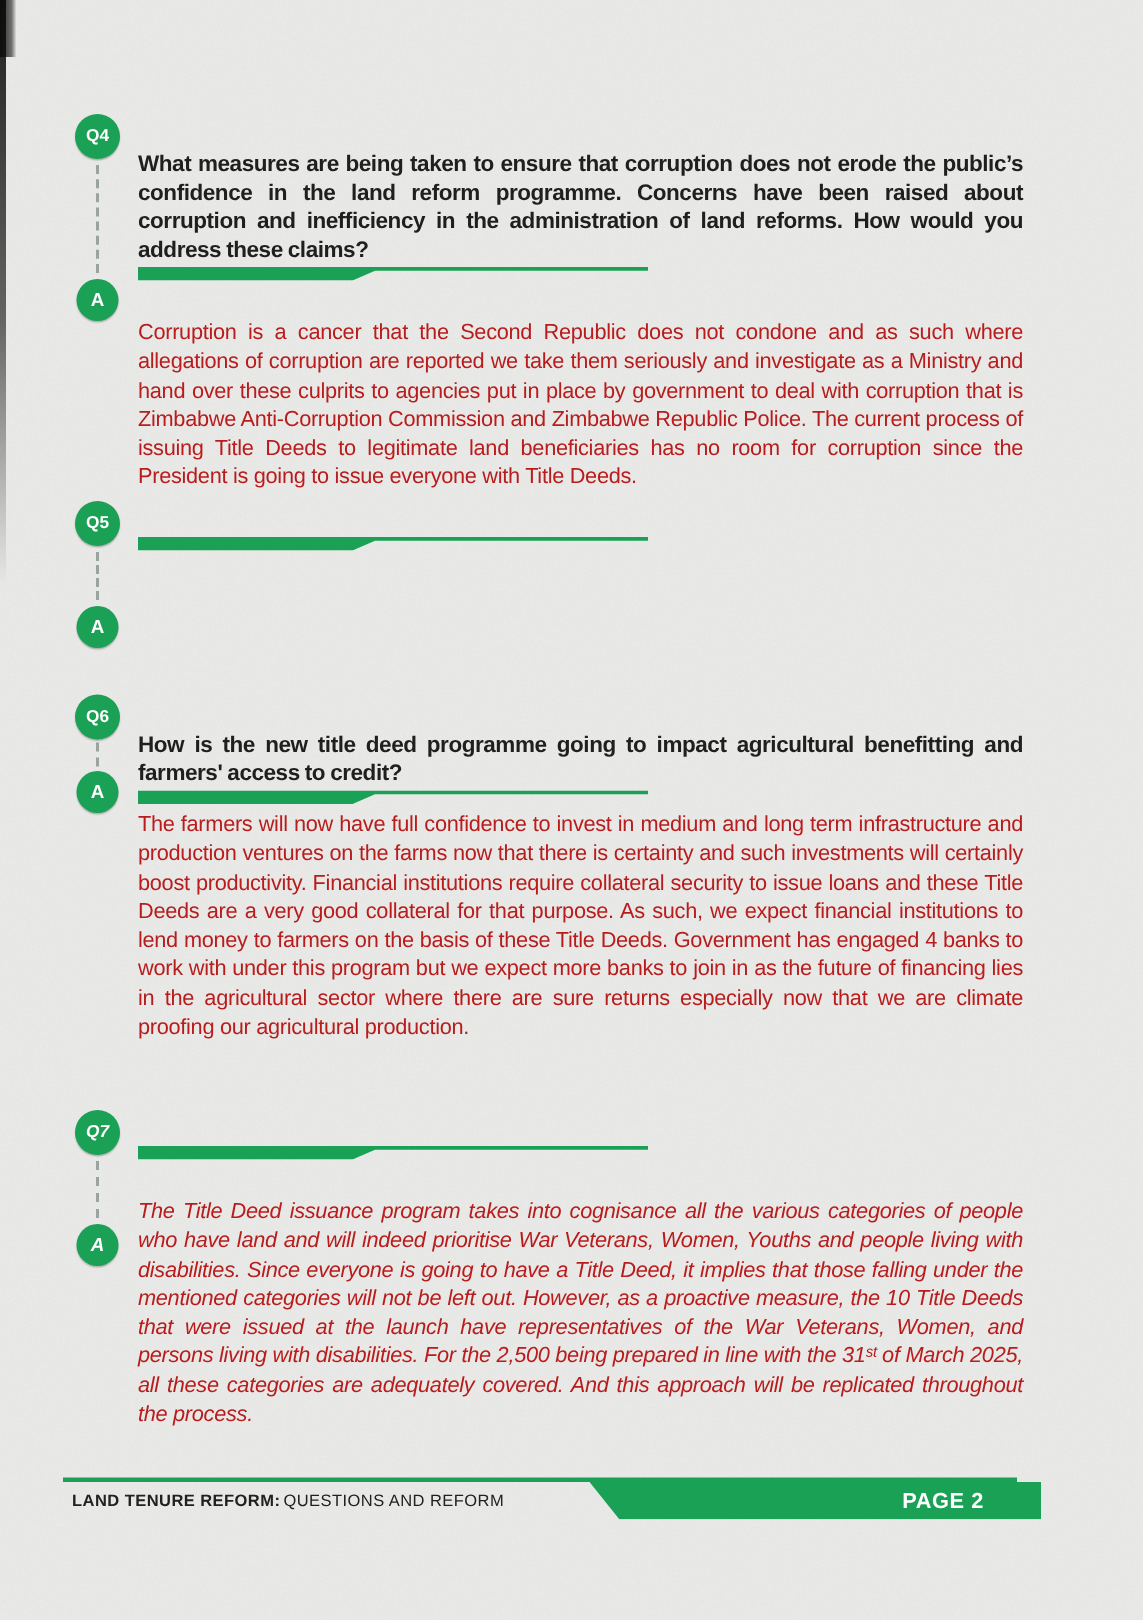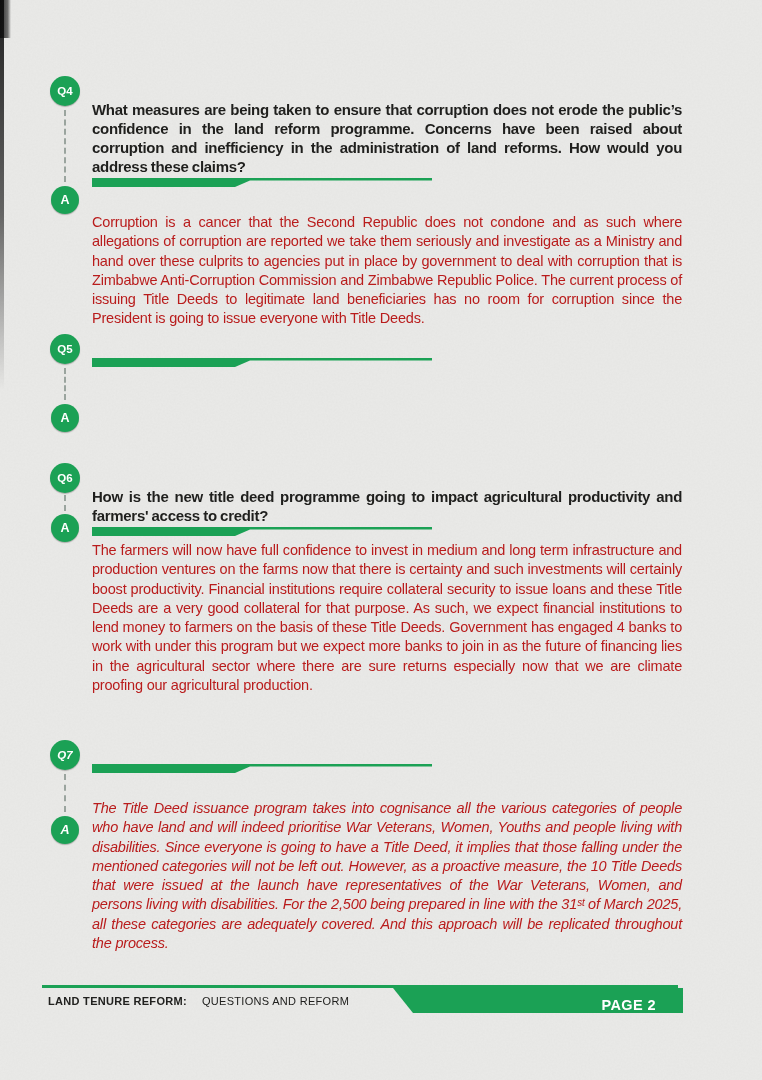--- a/index.html
+++ b/index.html
@@ -67,28 +67,28 @@
   
   .footer-rule {
     position: absolute; left: 42px; top: 985px;
     width: 636px; height: 3px; background: var(--accent);
   }
   .footer-title {
     position: absolute; left: 48px; top: 988px; height: 25px;
     display: flex; align-items: center;
     font-size: 11px; color: #21211f; letter-spacing: .3px;
   }
-  .footer-title .bold { font-weight: bold; margin-right: 15px; }
+  .footer-title .bold { font-weight: bold; margin-right: 2px; }
   .page-flag {
     position: absolute; left: 393px; top: 988px;
     width: 285px; height: 25px;
     background: var(--accent);
     clip-path: polygon(0 0, 100% 0, 100% 100%, 20px 100%);
-    display: flex; align-items: flex-end; justify-content: flex-end;
-    padding-right: 5px;
+    display: flex; align-items: center; justify-content: flex-end;
+    padding-right: 16px;
   }
   .page-flag .page-num {
     color: #ffffff; font-size: 14.5px; font-weight: 600;
     letter-spacing: .4px; margin-right: 22px;
   }
 </style>
 </head>
 <body style="--accent: #1ba155; background: rgb(234, 234, 232);">
 
 <svg class="texture" width="762" height="1080" xmlns="http://www.w3.org/2000/svg">
@@ -126,21 +126,21 @@
         <polygon points="0,0 340,0 340,2.5 158,2.5 143,9 0,9" fill="#1ba155"></polygon>
       </svg>
     </div>
   </section>
 
   <section class="qa-section" style="top:463px;">
     <div class="qbadge">Q6</div>
     <div class="connector" style="top:32px;height:16px;"></div>
     <div class="abadge" style="top:51px;">A</div>
     <div class="content">
-      <p class="question">How is the new title deed programme going to impact agricultural productivity and farmers' access to credit?</p>
+      <p class="question">How is the new title deed programme going to impact agricultural benefitting and farmers' access to credit?</p>
       <svg class="underline-swoosh" width="340" height="9" viewBox="0 0 340 9" xmlns="http://www.w3.org/2000/svg">
         <polygon points="0,0 340,0 340,2.5 158,2.5 143,9 0,9" fill="#1ba155"></polygon>
       </svg>
       <p class="answer" style="margin-top:5px;">The farmers will now have full confidence to invest in medium and long term infrastructure and production ventures on the farms now that there is certainty and such investments will certainly boost productivity. Financial institutions require collateral security to issue loans and these Title Deeds are a very good collateral for that purpose. As such, we expect financial institutions to lend money to farmers on the basis of these Title Deeds. Government has engaged 4 banks to work with under this program but we expect more banks to join in as the future of financing lies in the agricultural sector where there are sure returns especially now that we are climate proofing our agricultural production.</p>
     </div>
   </section>
 
   <section class="qa-section" style="top:740px;font-style:italic;">
     <div class="qbadge">Q7</div>
     <div class="connector" style="top:34px;height:38px;"></div>

